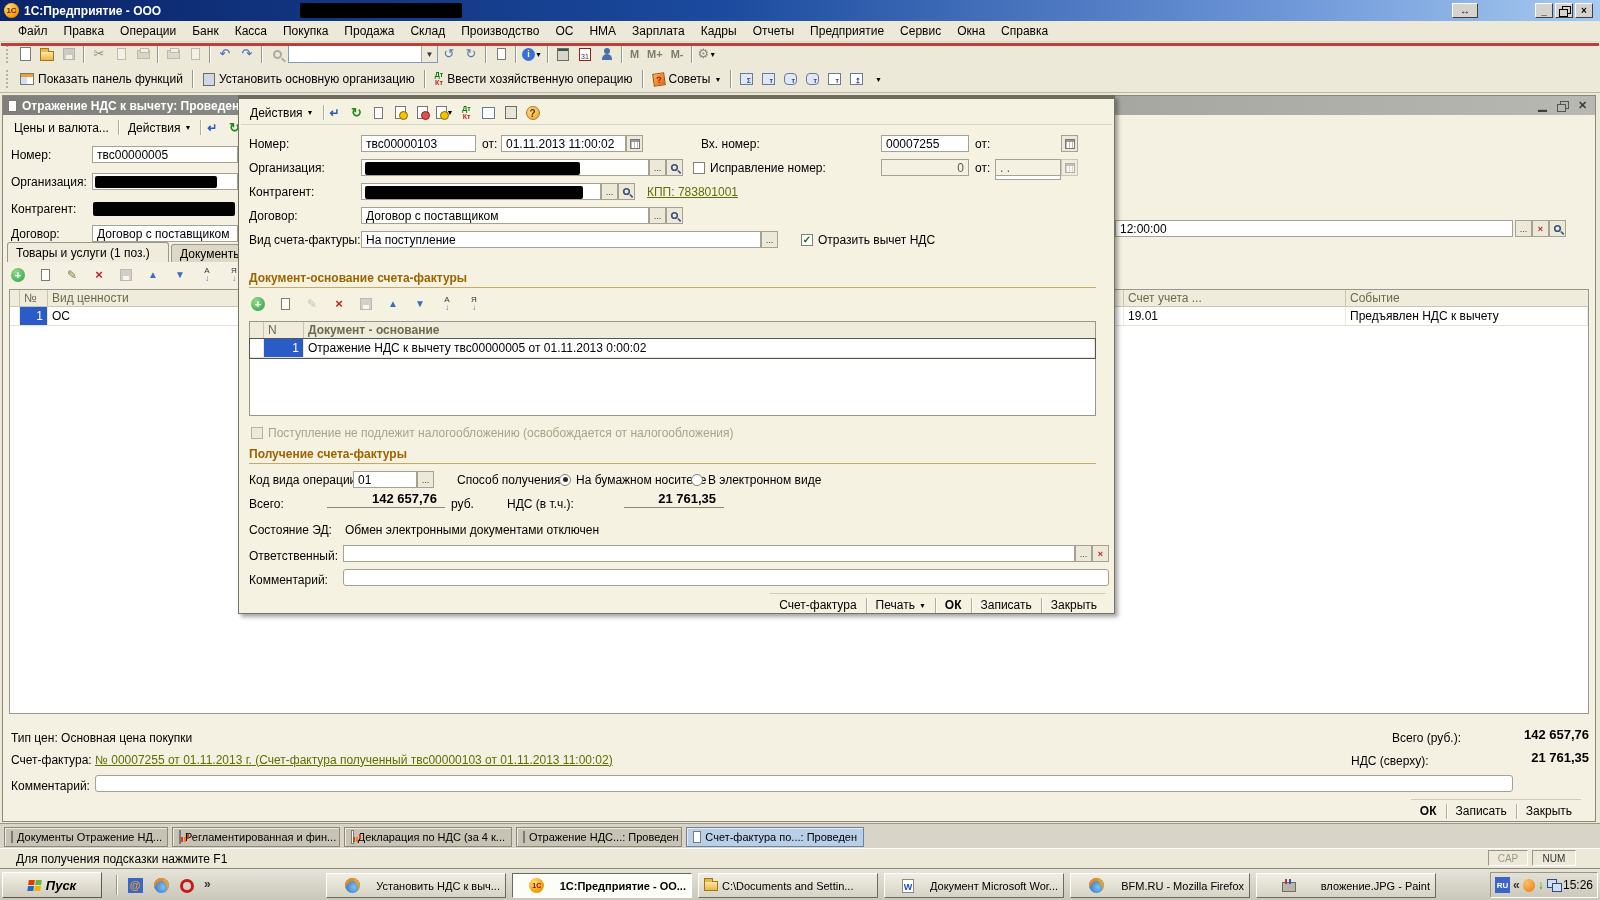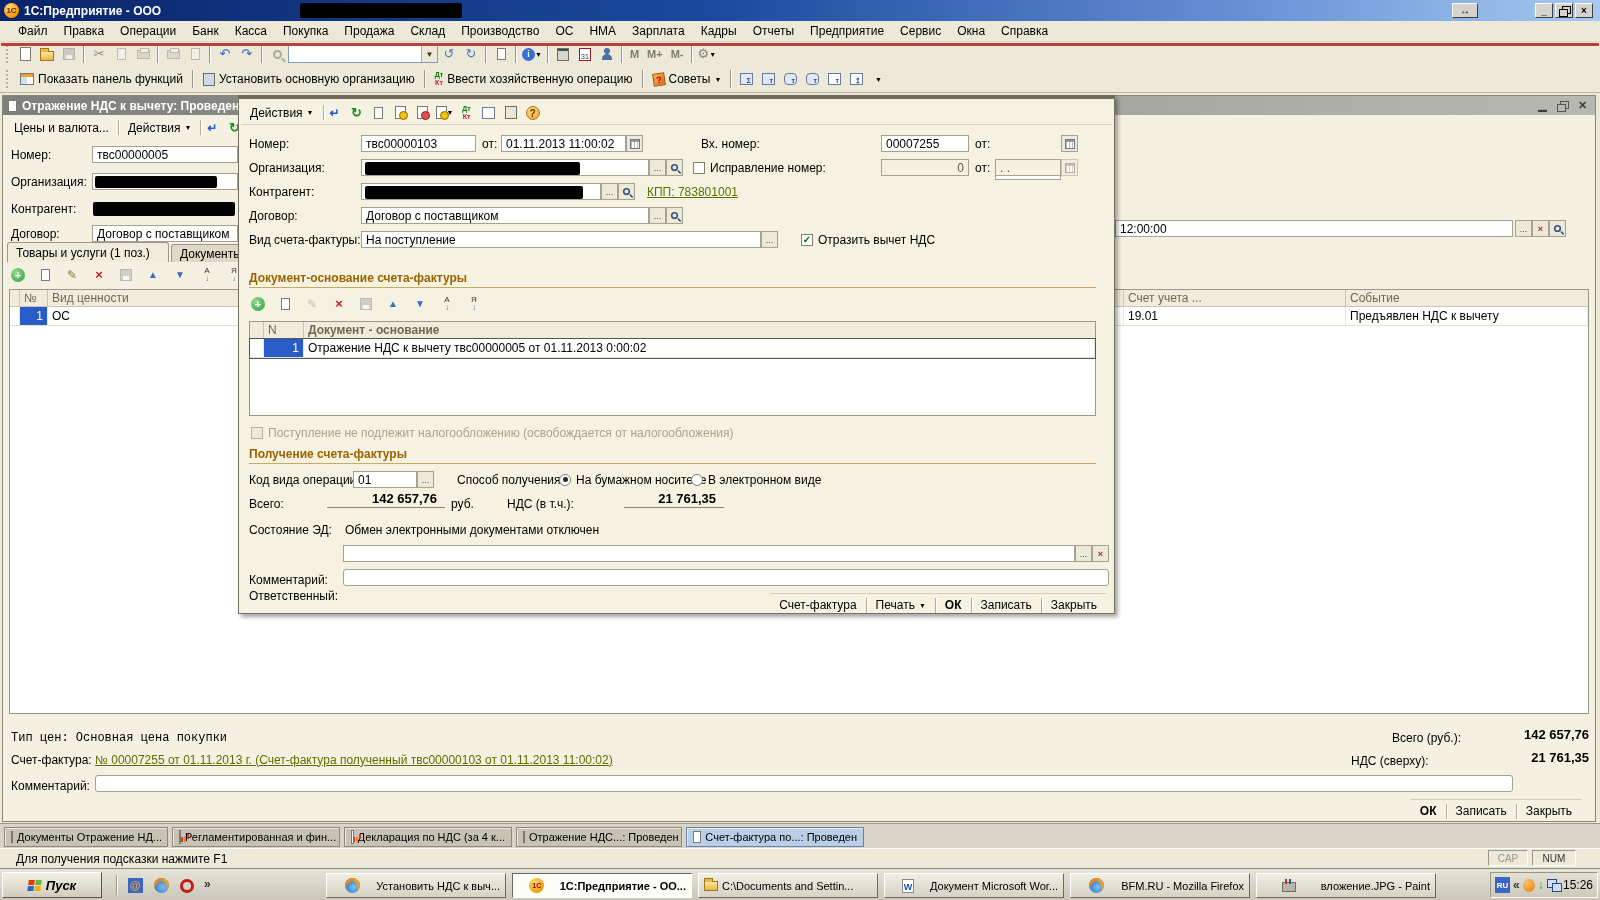--- a/index.html
+++ b/index.html
@@ -433,21 +433,21 @@
       </div>
       <div class="trow">
         <span class="td" style="width:10px;"></span>
         <span class="td selcell" style="width:28px;">1</span>
         <span class="td" style="width:1076px;">ОС</span>
         <span class="td" style="width:222px;">19.01</span>
         <span class="td" style="width:242px;">Предъявлен НДС к вычету</span>
       </div>
     </div>
 
-    <div class="row" style="left:8px; top:633px;font-family:Liberation Mono, monospace;">
+    <div class="row" style="left:8px; top:633px;">
       <span>Тип цен: Основная цена покупки</span>
     </div>
     <div class="row" style="left:8px; top:655px;">
       <span>Счет-фактура:</span>
     </div>
     <a class="lnk row" style="left:92px; top:655px;">№ 00007255 от 01.11.2013 г. (Счет-фактура полученный твс00000103 от 01.11.2013 11:00:02)</a>
     <div class="row" style="left:8px; top:681px;">
       <span>Комментарий:</span>
     </div>
     <div class="fld" style="left:92px; top:679px; width:1418px; border-radius:3px;"></div>
@@ -693,21 +693,21 @@
     </div>
     <span class="uval" style="position:absolute; left:385px; top:392px; min-width:100px; text-align:right;">21 761,35</span>
 
     <div class="row" style="left:10px; top:422px;">
       <span>Состояние ЭД:</span>
     </div>
     <div class="row" style="left:106px; top:422px;">
       <span>Обмен электронными документами отключен</span>
     </div>
 
-    <div class="row" style="left:10px; top:448px;margin-top:40px;">
+    <div class="row" style="left:10px; top:448px;">
       <span>Ответственный:</span>
     </div>
     <div class="fld" style="left:104px; top:446px; width:732px;"></div>
     <span class="ebtn" style="left:836px; top:446px;">...</span>
     <span class="ebtn" style="left:853px; top:446px; color:#c02020; font-weight:bold;">×</span>
 
     <div class="row" style="left:10px; top:472px;">
       <span>Комментарий:</span>
     </div>
     <div class="fld" style="left:104px; top:470px; width:766px; border-radius:3px;"></div>

